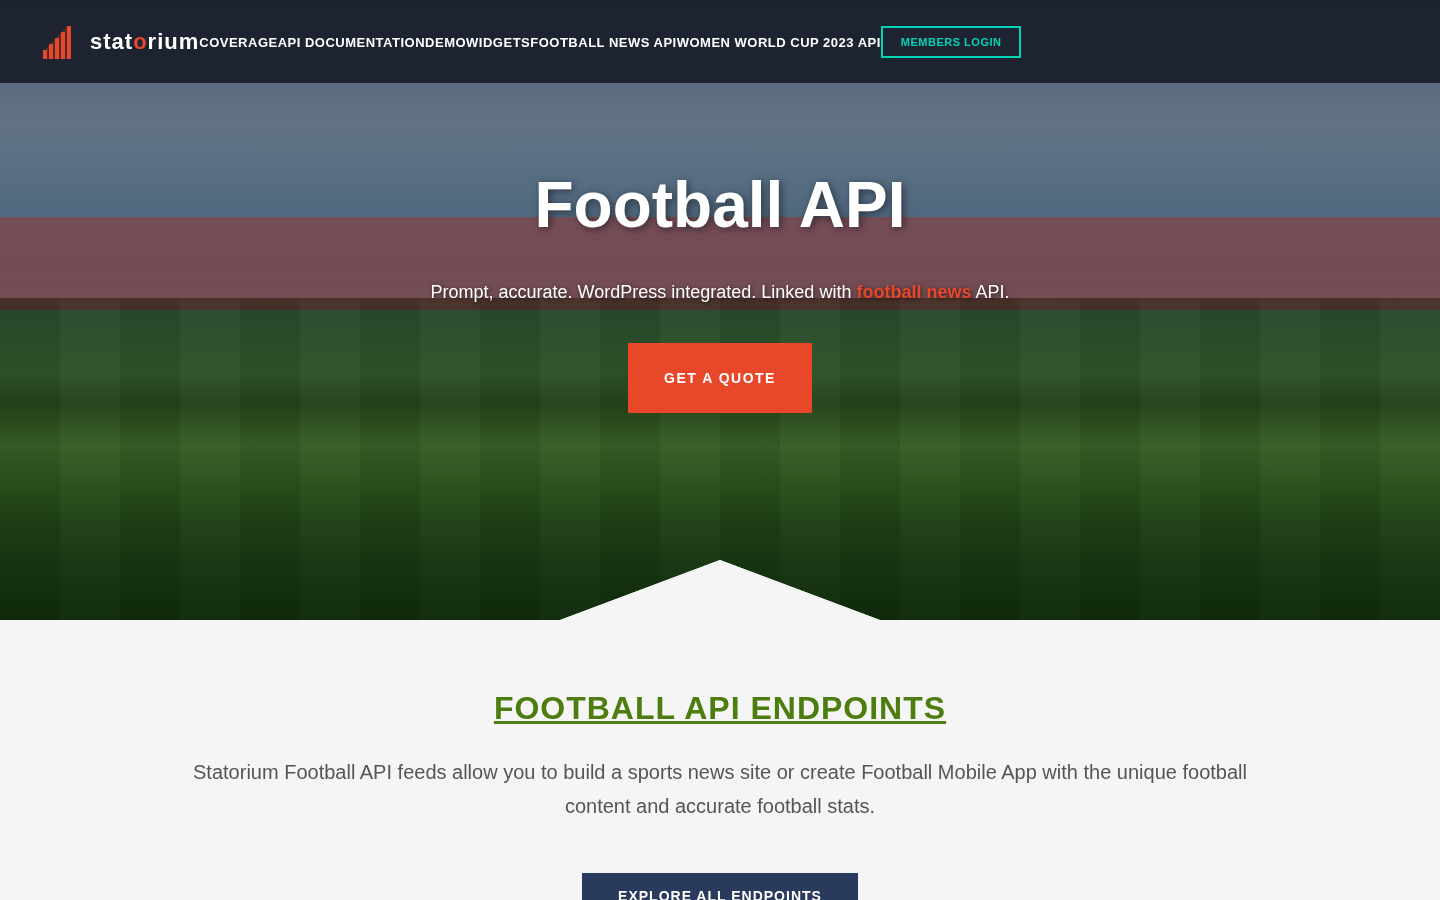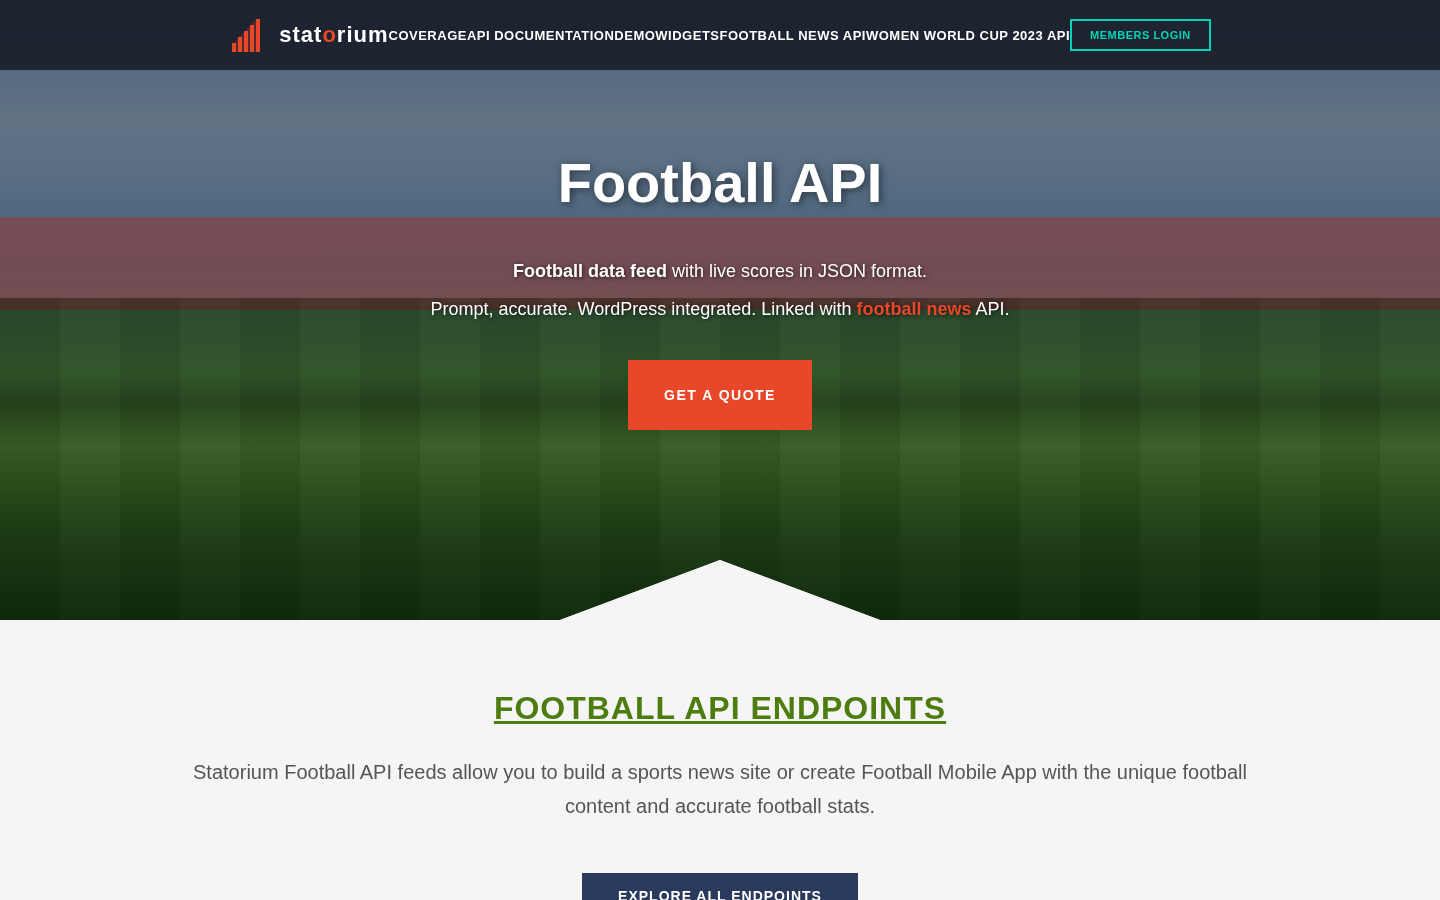--- a/index.html
+++ b/index.html
@@ -10,23 +10,23 @@
       overflow-x: hidden;
     }
 
     
     nav {
       position: absolute;
       top: 0; left: 0; right: 0;
       z-index: 10;
       display: flex;
       align-items: center;
-      justify-content: center;
+      justify-content: flex-start;
       padding: 8px 40px;
-      height: 70px;
+      height: 83px;
       background: rgba(20, 25, 35, 0.85);
     }
 
     .nav-logo {
       display: flex;
       align-items: center;
       gap: 10px;
       text-decoration: none;
     }
 
@@ -147,21 +147,21 @@
 
     .hero-content {
       position: relative;
       z-index: 2;
       text-align: center;
       padding: 0 20px;
       margin-top: -40px;
     }
 
     .hero-title {
-      font-size: 56px;
+      font-size: 64px;
       font-weight: 700;
       color: #ffffff;
       text-shadow: 2px 2px 8px rgba(0,0,0,0.5);
       margin-bottom: 40px;
     }
 
     .hero-subtitle {
       font-size: 18px;
       color: #ffffff;
       line-height: 1.8;
@@ -280,24 +280,20 @@
   <a class="members-login-btn" href="#">MEMBERS LOGIN</a>
 </nav>
 
 <section class="hero">
   <div class="hero-stadium"></div>
   <div class="hero-bg"></div>
 
   <div class="hero-content">
     <h1 class="hero-title">Football API</h1>
 
-    <p class="hero-subtitle">
-      <strong>Football data feed</strong>
-      <span> with live scores in JSON format.</span>
-    </p>
     <p class="hero-subtitle-2">
       <span>Prompt, accurate. WordPress integrated. Linked with </span><span class="football-news-link">football news</span><span> API.</span>
     </p>
 
     <a class="get-quote-btn" href="#">GET A QUOTE</a>
   </div>
 
   <div class="hero-wave">
     <svg viewBox="0 0 1440 80" xmlns="http://www.w3.org/2000/svg" preserveAspectRatio="none" width="1440" height="80">
       <polygon points="0,80 560,80 720,20 880,80 1440,80 1440,80 0,80" fill="#f5f5f5"></polygon>

